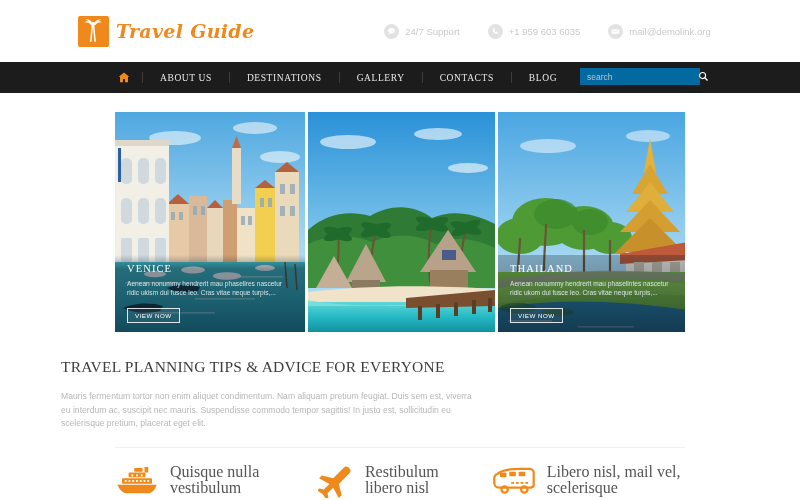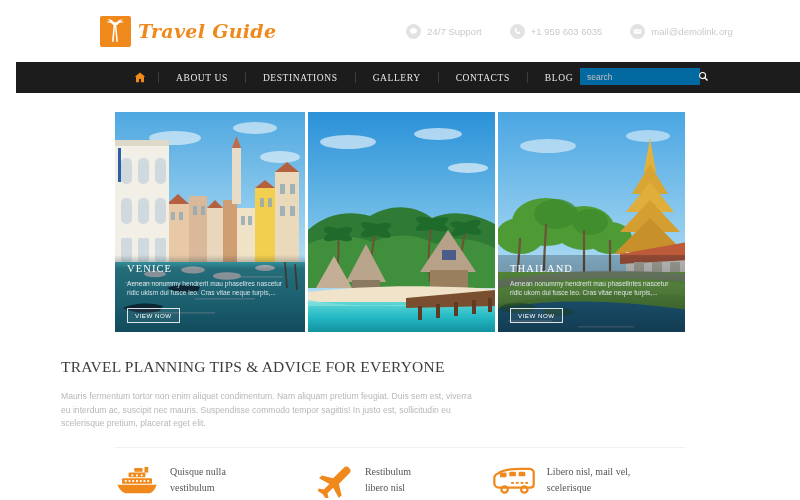--- a/index.html
+++ b/index.html
@@ -14,21 +14,21 @@
     font-family: "Liberation Sans", sans-serif;
     color: #3a3a3a;
   }
 
   
   .topbar {
     height: 62px;
     background: #ffffff;
     display: flex;
     align-items: center;
-    padding: 0 0 0 100px;
+    padding: 0 0 0 78px;
     box-sizing: border-box;
   }
   .logo {
     display: flex;
     align-items: center;
     gap: 7px;
   }
   .logo-mark {
     width: 31px;
     height: 31px;
@@ -72,21 +72,20 @@
 
   
   .navbar {
     height: 31px;
     background: #1c1c1c;
     display: flex;
     align-items: center;
     padding-left: 112px;
     box-sizing: border-box;
     position: relative;
-    margin-left: 16px;
   }
   .nav-list {
     display: flex;
     align-items: center;
     height: 100%;
   }
   .nav-home {
     padding: 0 12px 0 6px;
     display: flex; align-items: center;
   }
@@ -223,21 +222,21 @@
     display: flex;
     align-items: flex-start;
     gap: 11px;
   }
   .feature.f1 { width: 210px; }
   .feature.f2 { width: 180px; }
   .feature.f3 { width: 200px; }
   .feat-ico { flex: 0 0 auto; margin-top: 2px; }
   .feat-text {
     font-family: "Liberation Serif", serif;
-    font-size: 10px;
+    font-size: 16px;
     line-height: 16px;
     color: #555555;
   }
 </style>
 </head>
 <body>
 
 <div class="topbar">
   <div class="logo">
     <span class="logo-mark">

